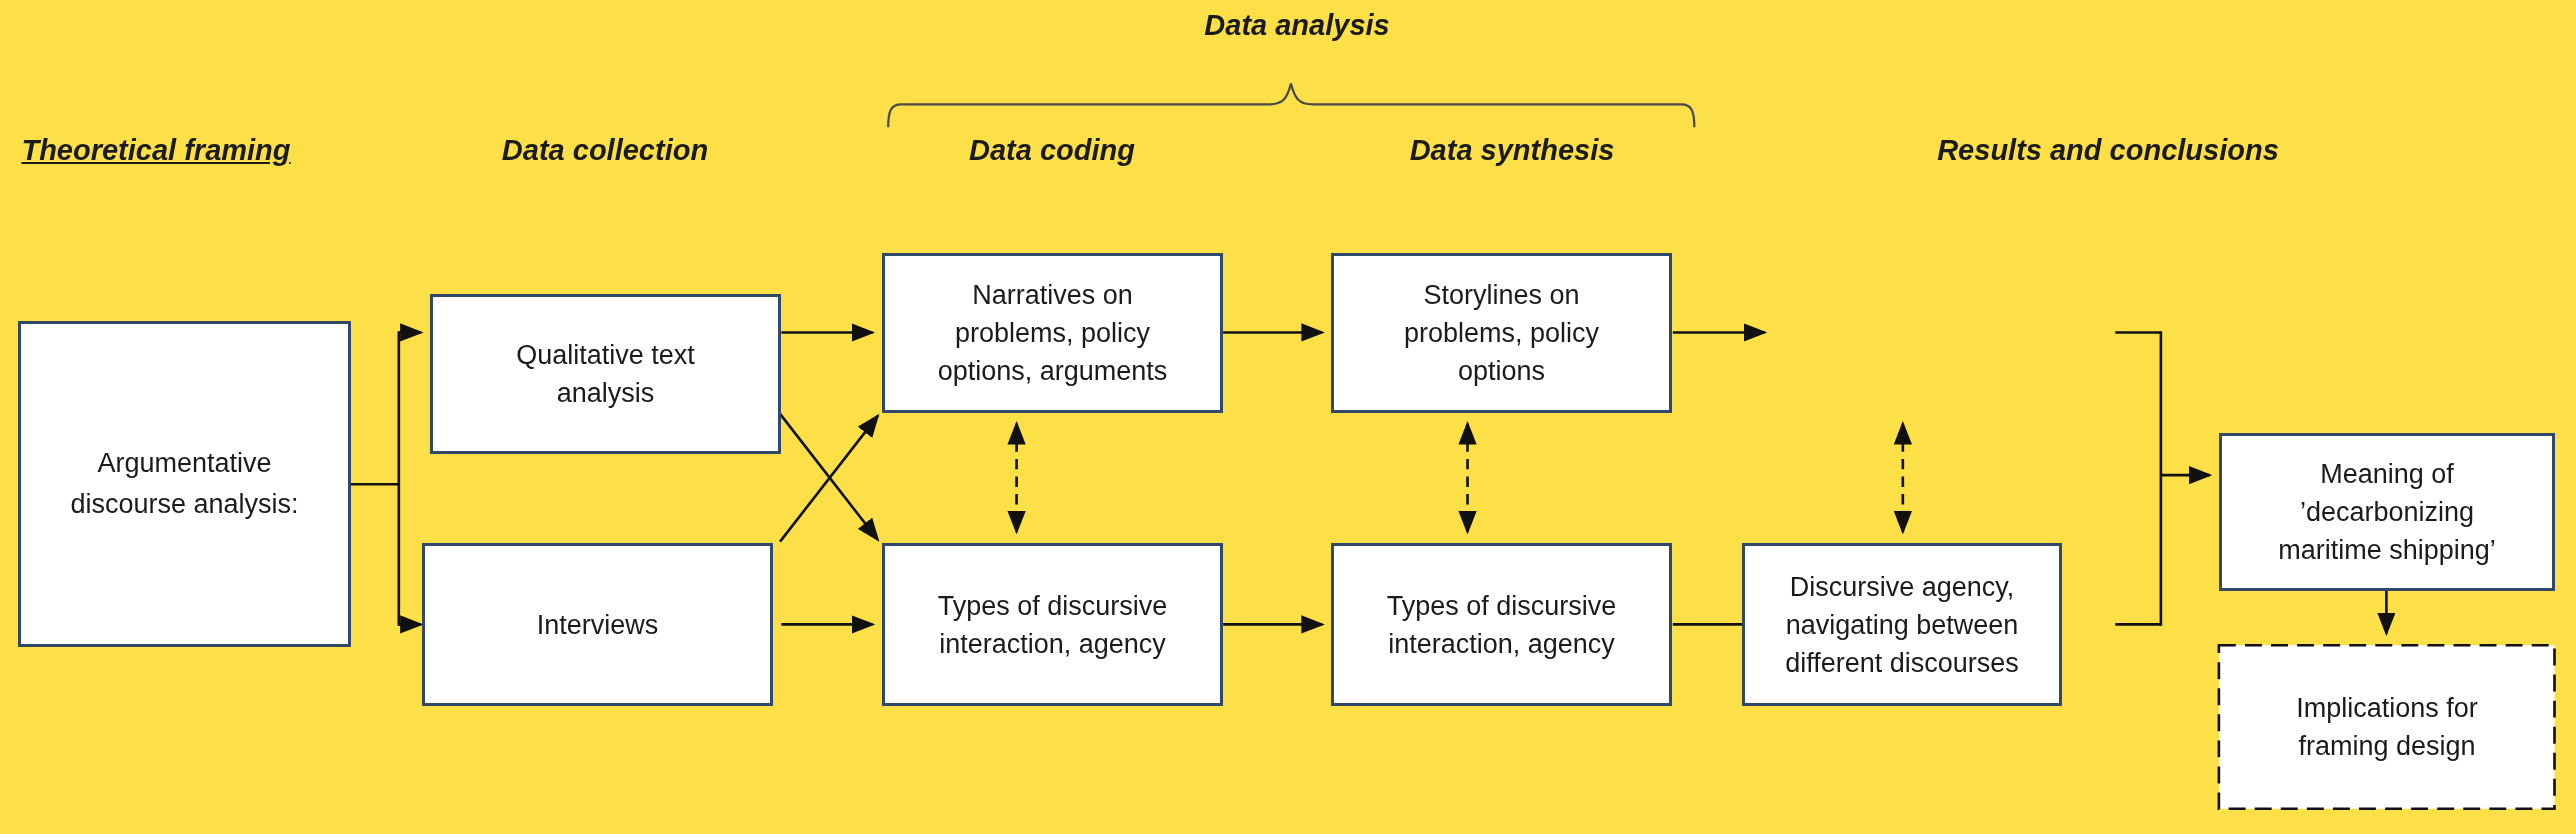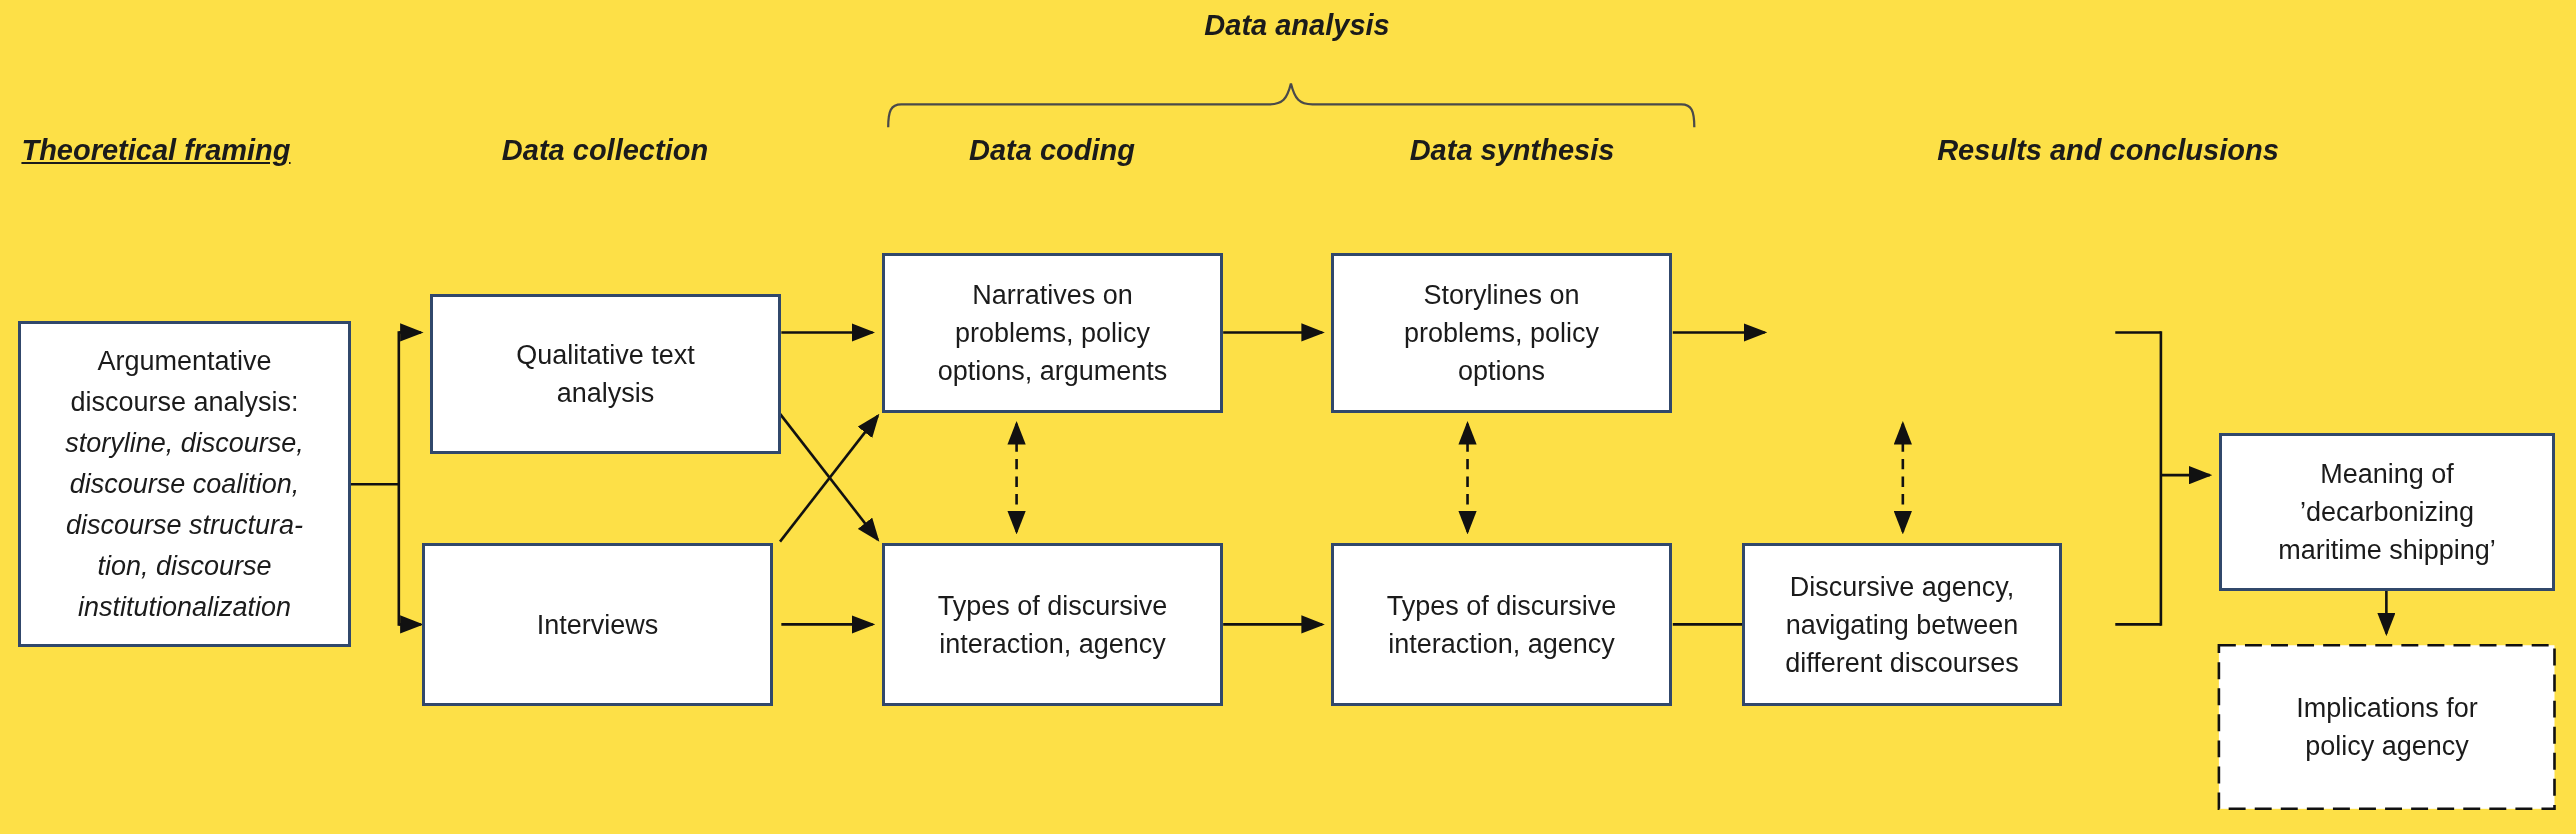--- a/index.html
+++ b/index.html
@@ -71,25 +71,20 @@
   <div class="hdr" style="left:1297px;top:9px;">Data analysis</div>
   <div class="hdr" style="left:156px;top:134px;text-decoration:underline;">Theoretical framing</div>
   <div class="hdr" style="left:605px;top:134px;">Data collection</div>
   <div class="hdr" style="left:1052px;top:134px;">Data coding</div>
   <div class="hdr" style="left:1512px;top:134px;">Data synthesis</div>
   <div class="hdr" style="left:2108px;top:134px;">Results and conclusions</div>
 
   <div class="box theory" style="left:18px;top:321px;width:333px;height:326px;">
     <span class="t-regular">Argumentative
 discourse analysis:</span>
-    <span class="t-italic">storyline, discourse,
-discourse coalition,
-discourse structura-
-tion, discourse
-institutionalization</span>
   </div>
 
   <div class="box" style="left:430px;top:253px;width:351px;height:160px;margin-top:41px;">
     <span class="box-text">Qualitative text
 analysis</span>
   </div>
 
   <div class="box" style="left:422px;top:543px;width:351px;height:163px;">
     <span class="box-text">Interviews</span>
   </div>
@@ -124,17 +119,17 @@
   </div>
 
   <div class="box" style="left:2219px;top:396px;width:336px;height:158px;margin-top:37px;">
     <span class="box-text">Meaning of
 ’decarbonizing
 maritime shipping’</span>
   </div>
 
   <div class="box dashed" style="left:2219px;top:645px;width:336px;height:164px;">
     <span class="box-text">Implications for
-policy agency</span>
+framing design</span>
   </div>
 
 </div>
 
 
 </body></html>

